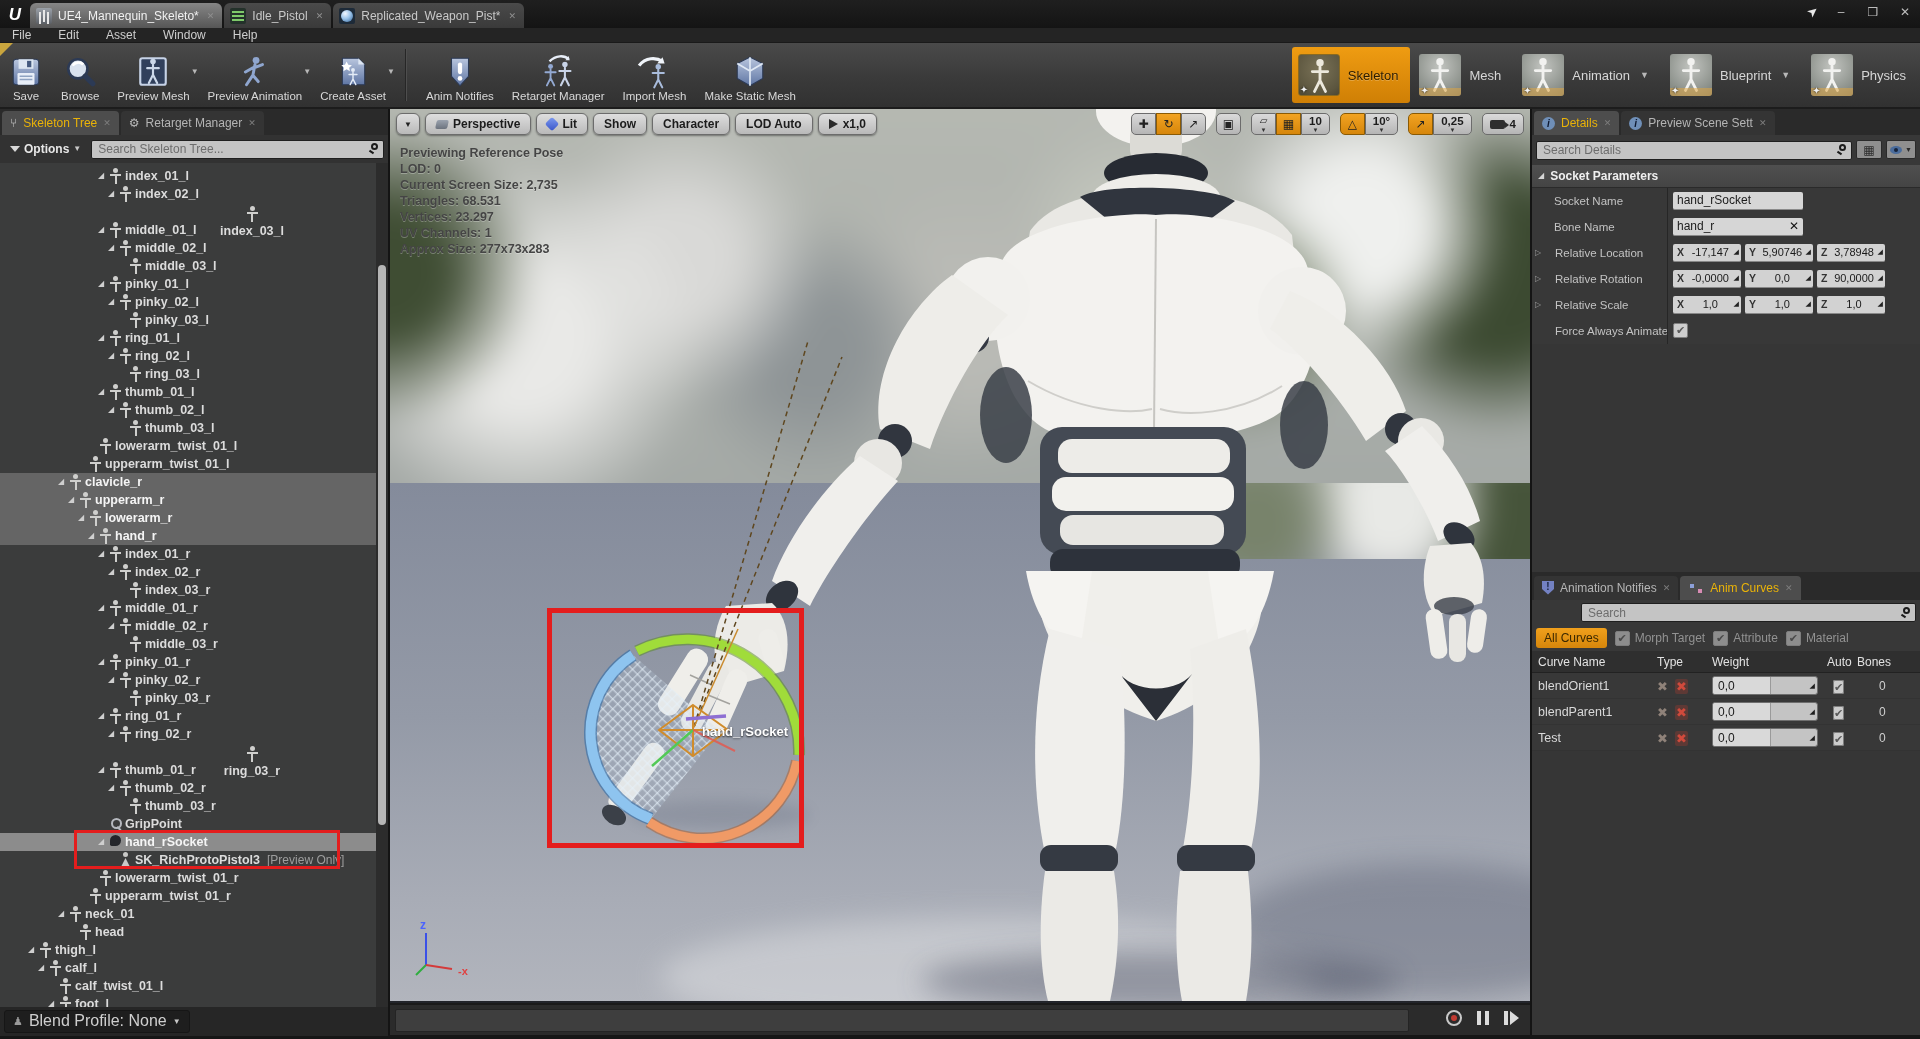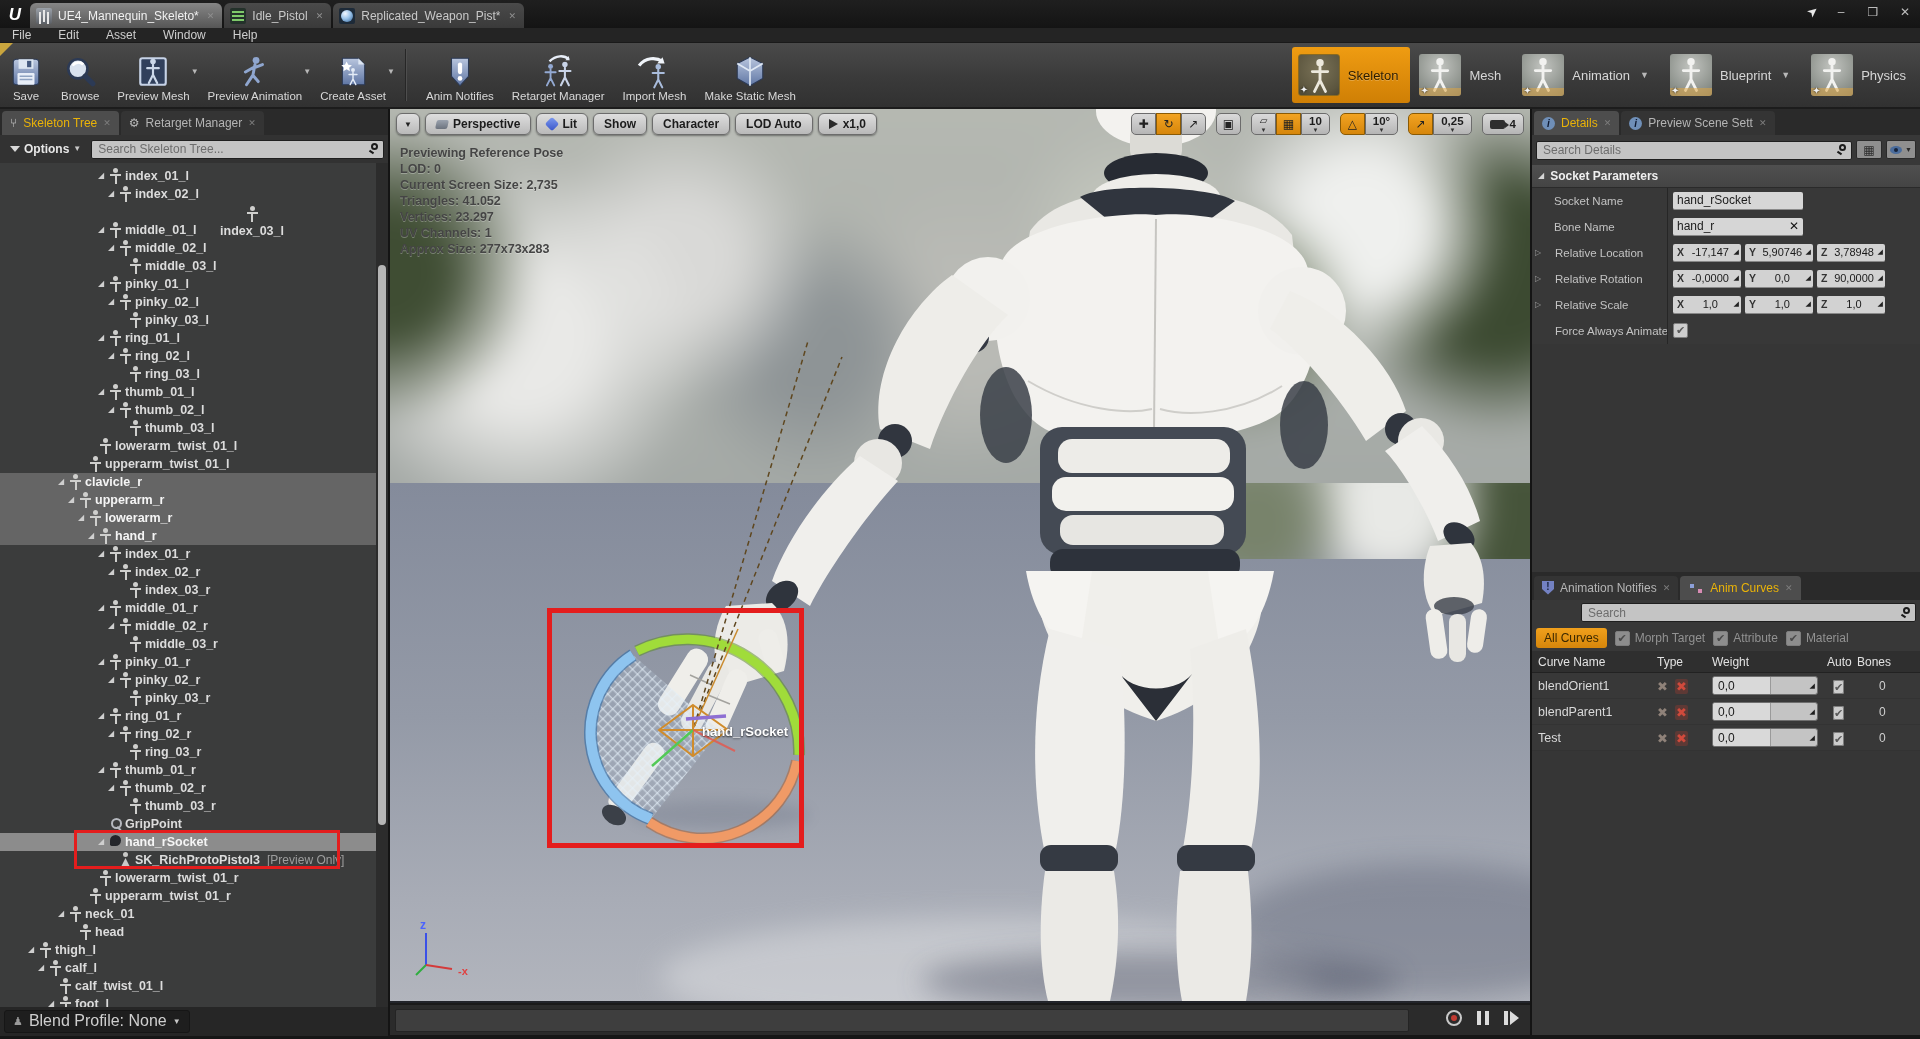--- a/index.html
+++ b/index.html
@@ -667,21 +667,21 @@
         <div class="tree-row" style="padding-left: 96px;">
           <span class="tri">◢</span>
           <span class="tico bone"></span>
           <span class="tr-label">ring_01_r</span>
         </div>
         <div class="tree-row" style="padding-left: 106px;">
           <span class="tri">◢</span>
           <span class="tico bone"></span>
           <span class="tr-label">ring_02_r</span>
         </div>
-        <div class="tree-row" style="padding-left: 116px;">
+        <div class="tree-row" style="padding-left: 116px; flex-direction: column;">
           <span class="tri"></span>
           <span class="tico bone"></span>
           <span class="tr-label">ring_03_r</span>
         </div>
         <div class="tree-row" style="padding-left: 96px;">
           <span class="tri">◢</span>
           <span class="tico bone"></span>
           <span class="tr-label">thumb_01_r</span>
         </div>
         <div class="tree-row" style="padding-left: 106px;">
@@ -873,21 +873,21 @@
           <path d="M296,610 L336,607" stroke="#8e6fd3" stroke-width="3.5"></path>
         </g>
       </svg>
 
       <div class="vp-redbox"></div>
       <div class="socket-tag">hand_rSocket</div>
       <div class="stats" id="vp-stats">
           <div>Previewing Reference Pose</div>
           <div>LOD: 0</div>
           <div>Current Screen Size: 2,735</div>
-          <div>Triangles: 41.052</div>
+          <div>Triangles: 68.531</div>
           <div>Vertices: 23.297</div>
           <div>UV Channels: 1</div>
           <div>Approx Size: 277x73x283</div>
         </div>
 
       <div class="vptb" id="vptb-left">
         <div class="pill pill-round">
             <span class="pcaret">▼</span>
           </div>
       <div class="pill">

